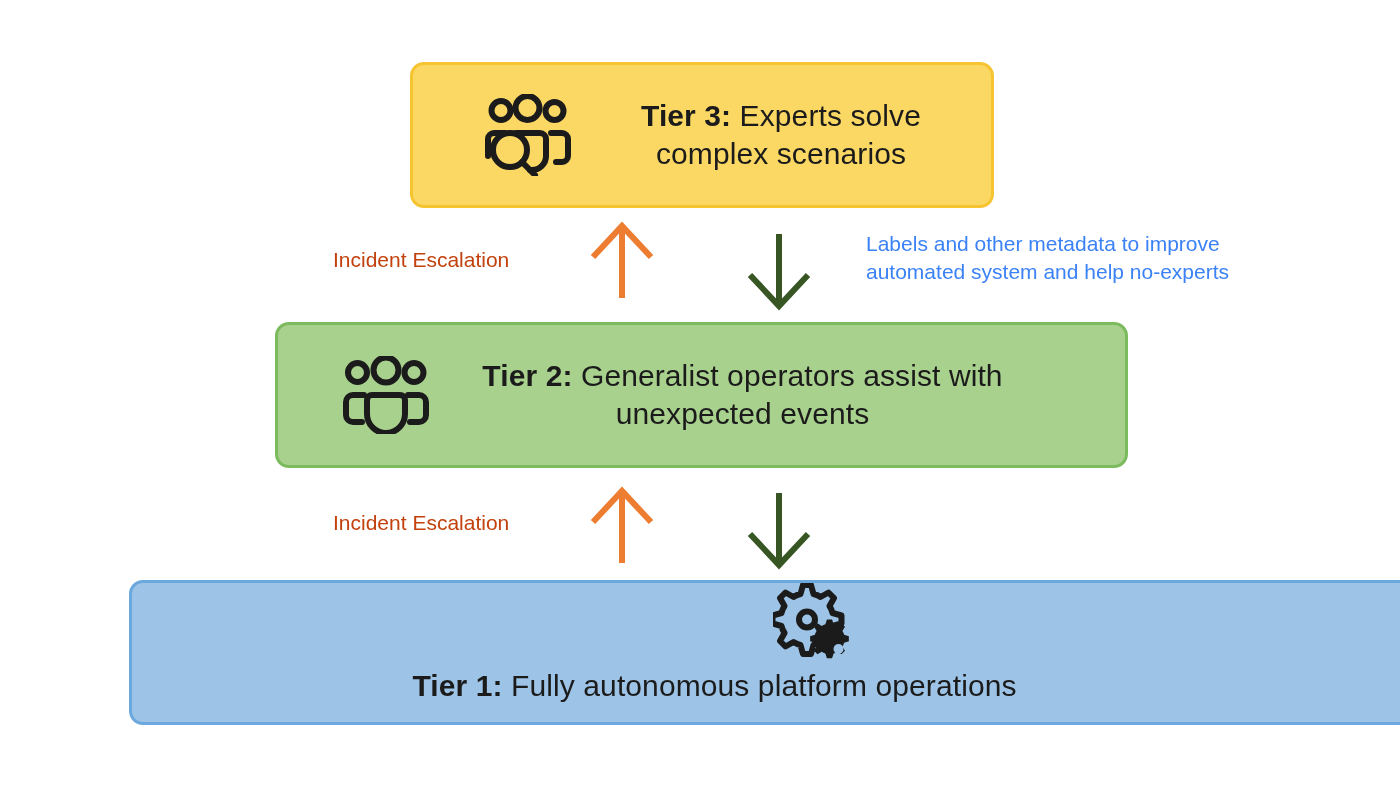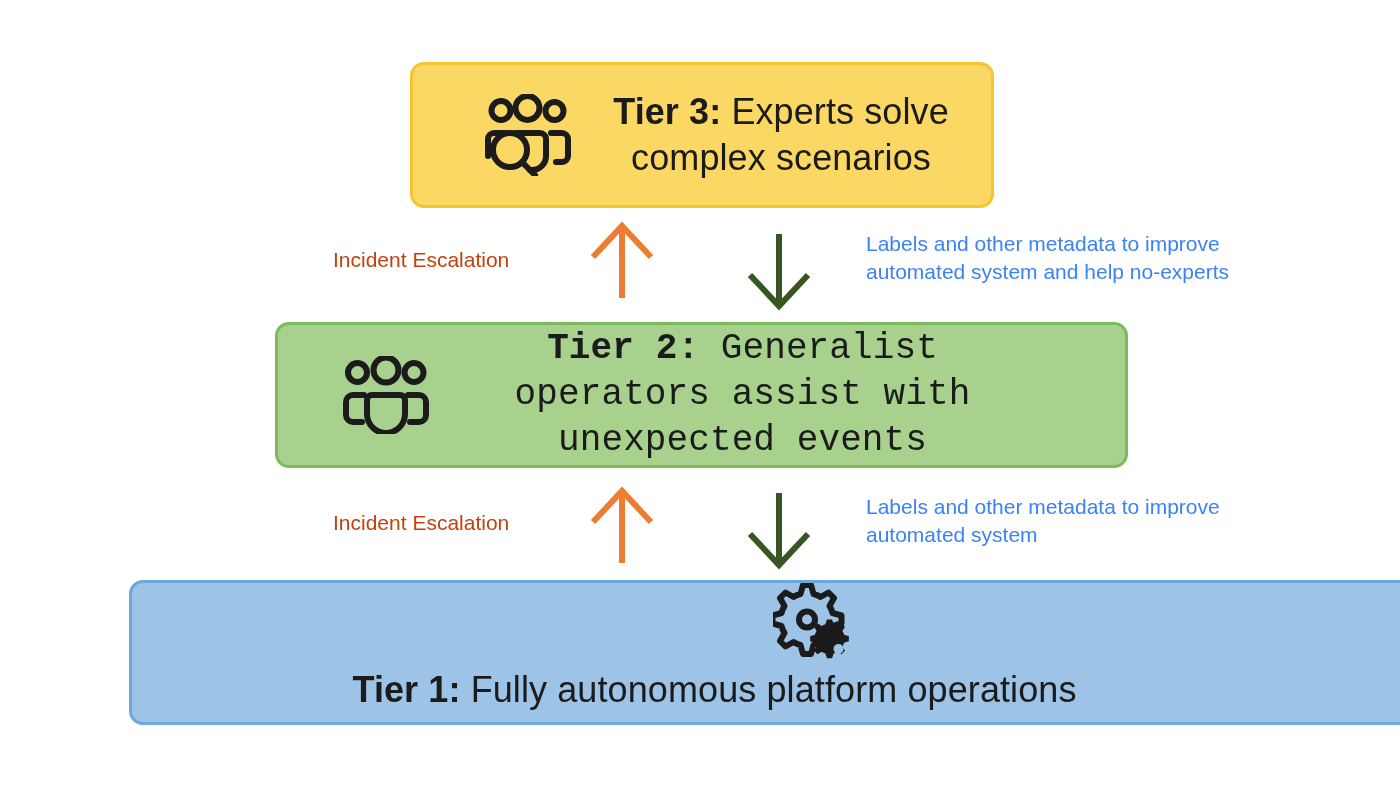--- a/index.html
+++ b/index.html
@@ -34,21 +34,21 @@
   .tier-icon {
     flex: 0 0 auto;
     display: flex;
     align-items: center;
     justify-content: center;
   }
   .tier-text {
     flex: 1 1 auto;
     text-align: center;
     color: #1b1b1b;
-    font-size: 36px;
+    font-size: 30px;
     line-height: 1.27;
     letter-spacing: 0.1px;
     padding-right: 10px;
   }
   .tier-text .lead {
     font-weight: bold;
   }
 
   
   #tier3 {
@@ -65,21 +65,21 @@
   
   #tier2 {
     left: 275px;
     top: 322px;
     width: 853px;
     height: 146px;
     background: #A9D18E;
     border-color: #7CBA5E;
   }
   #tier2 .tier-icon { width: 140px; padding-left: 38px; }
-  #tier2 .tier-text { padding-left: 0px; padding-right: 96px; font-family: Liberation Mono, monospace; }
+  #tier2 .tier-text { padding-left: 0px; padding-right: 96px; }
 
   
   #tier1 {
     left: 129px;
     top: 580px;
     width: 1321px;
     height: 145px;
     background: #9DC3E6;
     border-color: #6AA8DD;
     flex-direction: column;
@@ -197,21 +197,20 @@
       </svg>
     </div>
 
     <div class="arrow arrow-down">
       <svg width="74" height="80" viewBox="0 0 74 80" fill="none" aria-hidden="true">
         <line x1="37" y1="2" x2="37" y2="72" stroke="#375623" stroke-width="6" stroke-linecap="butt"></line>
         <path d="M8 43 L37 74 L66 43" stroke="#375623" stroke-width="6" stroke-linecap="butt" fill="none"></path>
       </svg>
     </div>
 
-    <div class="flow-label label-metadata">Labels and other metadata to improve automated system</div>
   </div>
 
   <div class="tier-box" id="tier1">
     <div class="tier-icon">
       <svg width="86" height="84" viewBox="0 0 86 84" fill="none" aria-hidden="true">
 
         <path d="M30 2 L38 2 L40.5 11 A22 22 0 0 1 47.5 14 L55.5 9.5 L61 15 L56.5 23 A22 22 0 0 1 59.5 30 L68.5 32.5 L68.5 40.5 L59.5 43 A22 22 0 0 1 56.5 50 L61 58 L55.5 63.5 L47.5 59 A22 22 0 0 1 40.5 62 L38 71 L30 71 L27.5 62 A22 22 0 0 1 20.5 59 L12.5 63.5 L7 58 L11.5 50 A22 22 0 0 1 8.5 43 L-0.5 40.5 L-0.5 32.5 L8.5 30 A22 22 0 0 1 11.5 23 L7 15 L12.5 9.5 L20.5 14 A22 22 0 0 1 27.5 11 Z" stroke="#1b1b1b" stroke-width="6" stroke-linejoin="round" fill="none"></path>
         <circle cx="34" cy="36.5" r="8" stroke="#1b1b1b" stroke-width="6" fill="none"></circle>
 
         <path d="M64 44 L70 44 L71.8 49.5 A14 14 0 0 1 76 51.5 L81 48.5 L85 52.5 L82 57.5 A14 14 0 0 1 84 61.8 L89.5 63.5 L89.5 69.5 L84 71.2 A14 14 0 0 1 82 75.5 L85 80.5 L81 84.5 L76 81.5 A14 14 0 0 1 71.8 83.5 L70 89 L64 89 L62.2 83.5 A14 14 0 0 1 58 81.5 L53 84.5 L49 80.5 L52 75.5 A14 14 0 0 1 50 71.2 L44.5 69.5 L44.5 63.5 L50 61.8 A14 14 0 0 1 52 57.5 L49 52.5 L53 48.5 L58 51.5 A14 14 0 0 1 62.2 49.5 Z" fill="#1b1b1b" transform="translate(-8,-10) scale(0.86) translate(8,10)"></path>

